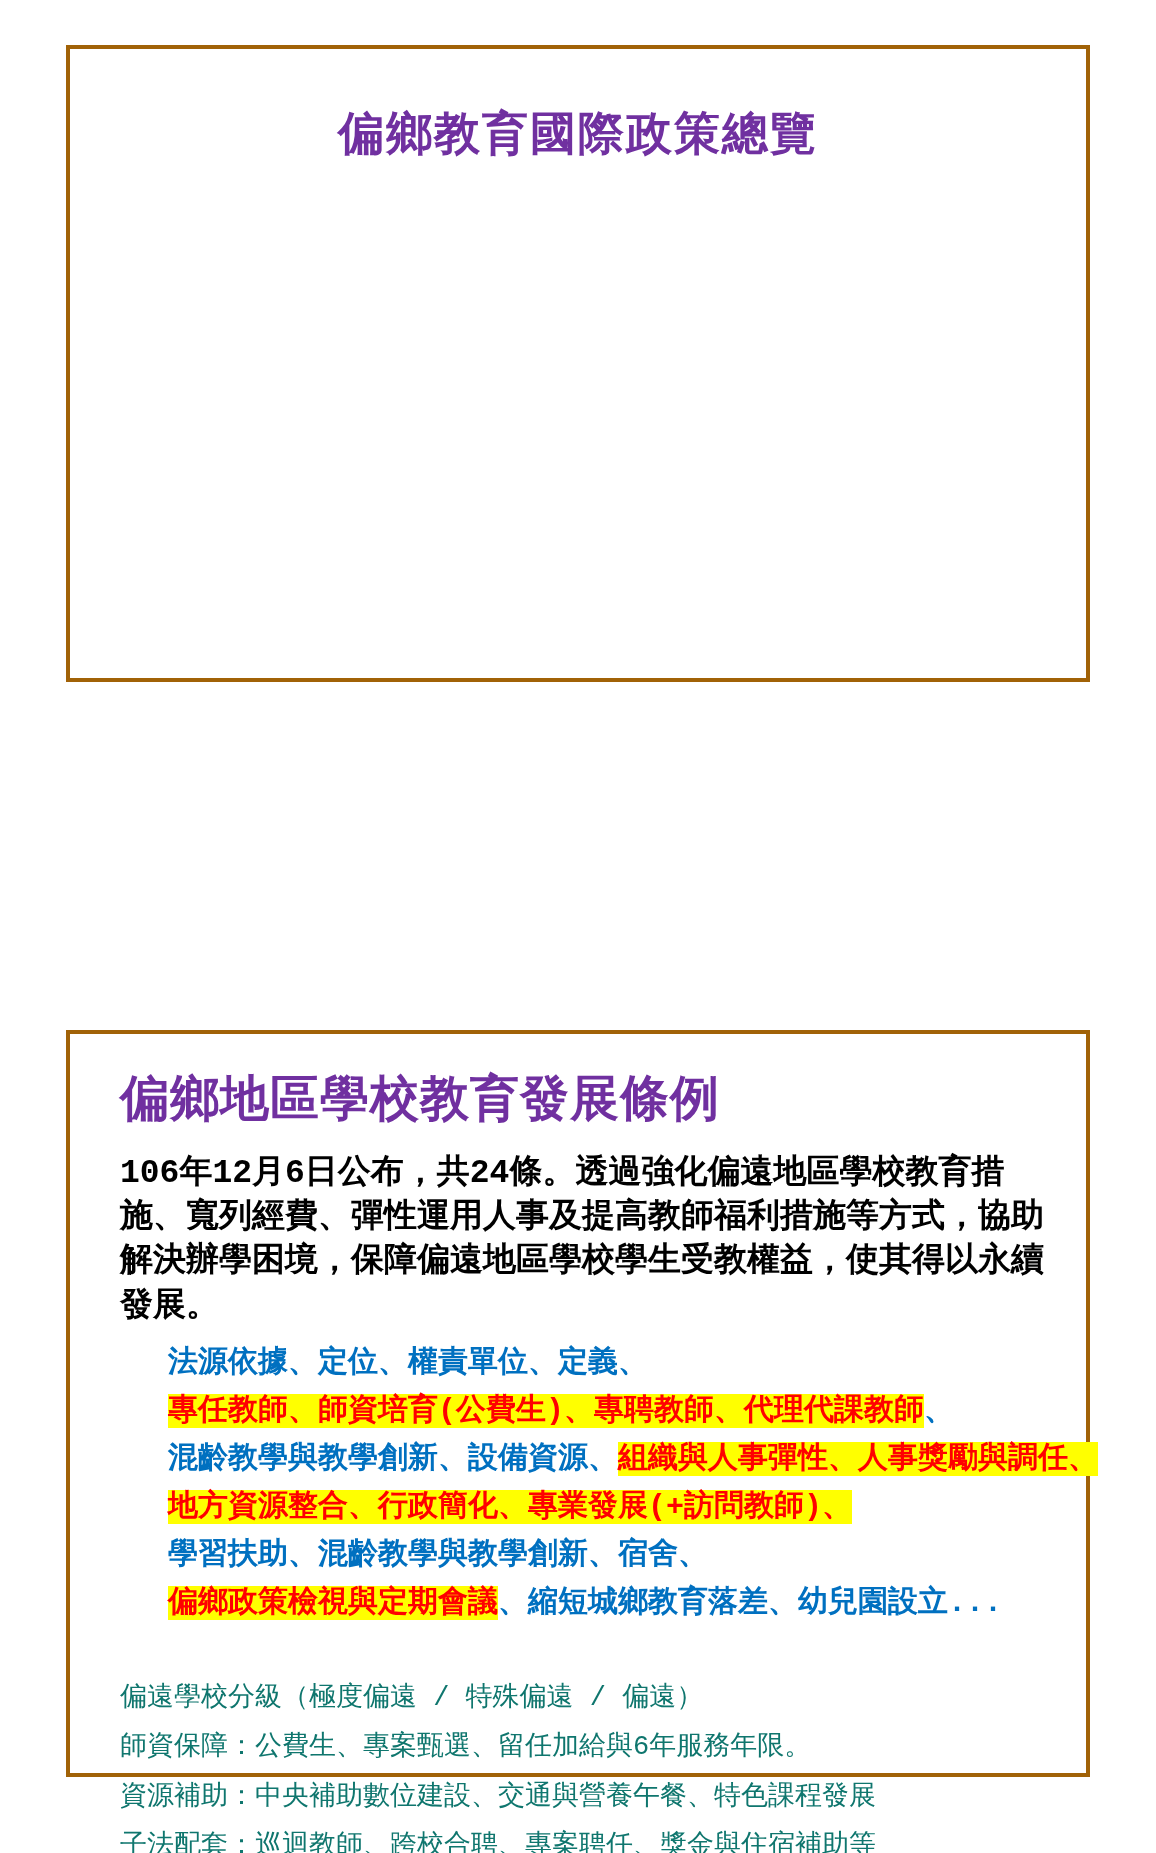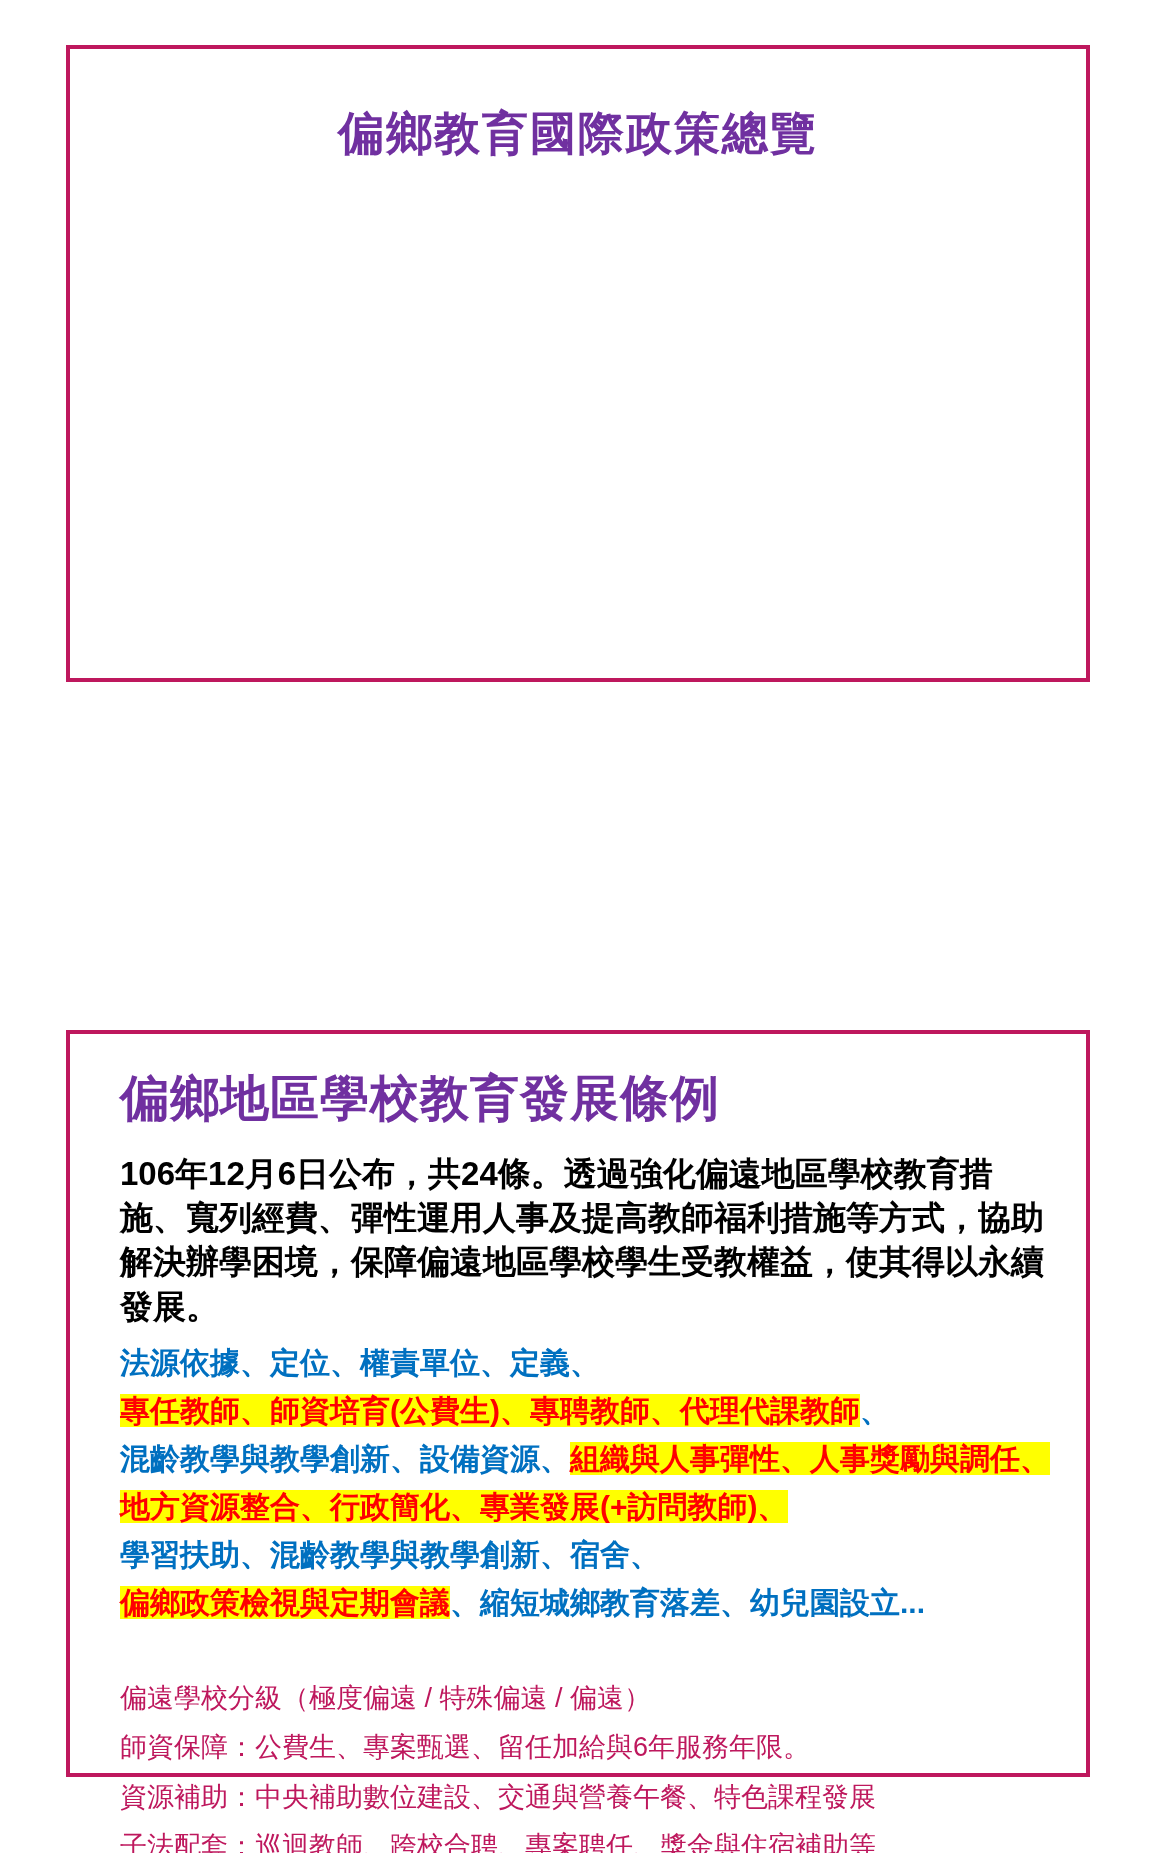--- a/index.html
+++ b/index.html
@@ -13,22 +13,23 @@
     width: 1156px;
     height: 1853px;
     background: #ffffff;
     overflow: hidden;
   }
   .slide {
     position: absolute;
     left: 66px;
     width: 1024px;
     box-sizing: border-box;
-    border: 4px solid #be185d;
+    border: 4px solid #a16207;
     background: #ffffff;
+    font-family: Liberation Mono, monospace;
   }
   .slide1 { top: 45px;  height: 637px; }
   .slide2 { top: 1030px; height: 747px; }
 
   
   .slide1 .title {
     margin: 54px 20px 0 20px;
     text-align: center;
     font-size: 46px;
     font-weight: bold;
@@ -75,33 +76,34 @@
     font-weight: bold;
     line-height: 1.34;
     color: #000000;
   }
   .topic-lines { margin: 4px 0 0 0; }
   .topic-line {
     font-size: 30px;
     font-weight: bold;
     line-height: 1.6;
     white-space: nowrap;
+    margin-left: 48px;
   }
   .seg-blue { color: var(--blue, #0070C0); }
   .seg-red  { color: var(--red2, #FF0000); }
   .hl       { background: var(--highlight, #FFFF00); }
 
   .detail-lines {
     margin-top: 52px;
   }
   .detail-line {
     font-size: 27px;
     font-weight: normal;
     line-height: 1.42;
-    color: #be185d;
+    color: #0f766e;
     margin-bottom: 11px;
     white-space: nowrap;
   }
 </style>
 </head>
 <body>
 
 <div class="page">
 
   <section class="slide slide1">

